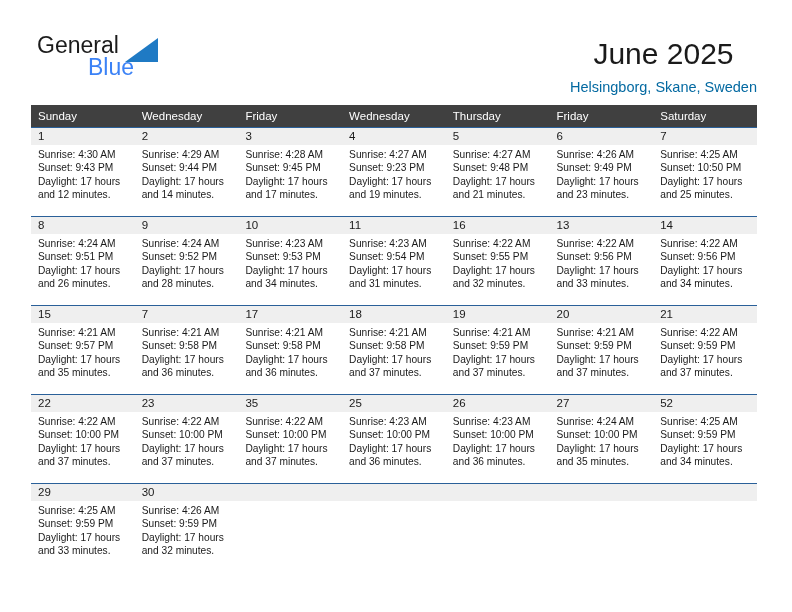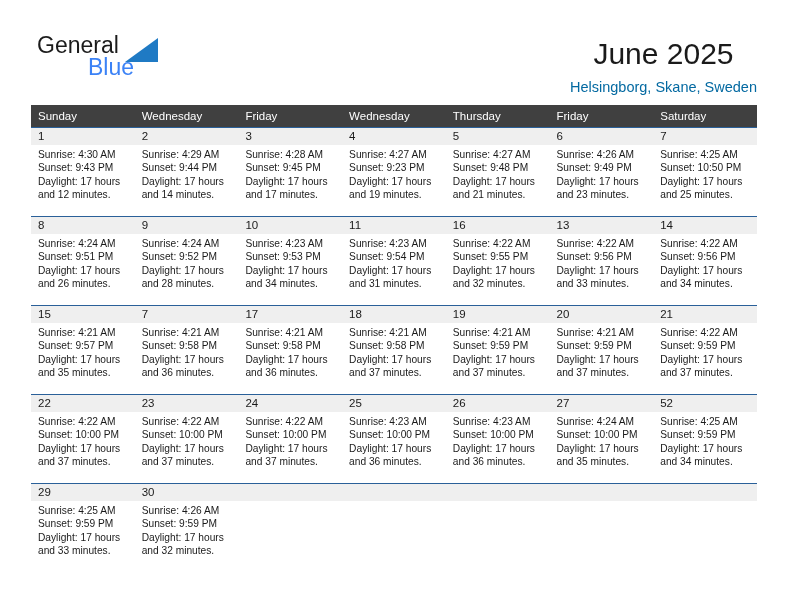--- a/index.html
+++ b/index.html
@@ -423,21 +423,21 @@
               <div class="daynum">23</div>
               <div class="dayinfo">
                 <div>Sunrise: 4:22 AM</div>
                 <div>Sunset: 10:00 PM</div>
                 <div class="dl">Daylight: 17 hours and 37 minutes.</div>
               </div>
             </div>
           </td>
           <td>
             <div class="daycell">
-              <div class="daynum">24</div>
+              <div class="daynum">35</div>
               <div class="dayinfo">
                 <div>Sunrise: 4:22 AM</div>
                 <div>Sunset: 10:00 PM</div>
                 <div class="dl">Daylight: 17 hours and 37 minutes.</div>
               </div>
             </div>
           </td>
           <td>
             <div class="daycell">
               <div class="daynum">25</div>

